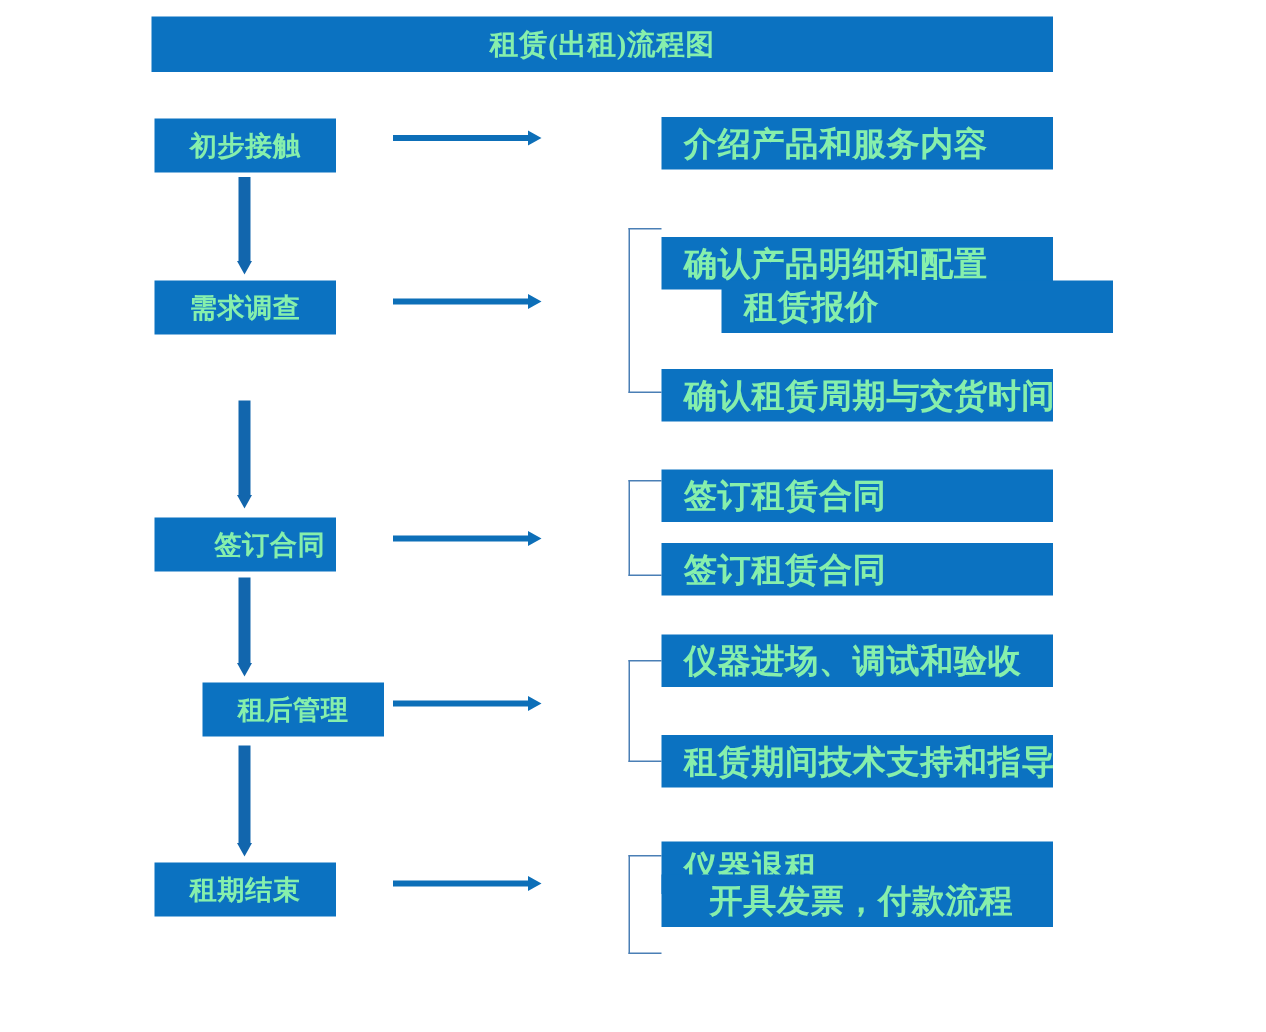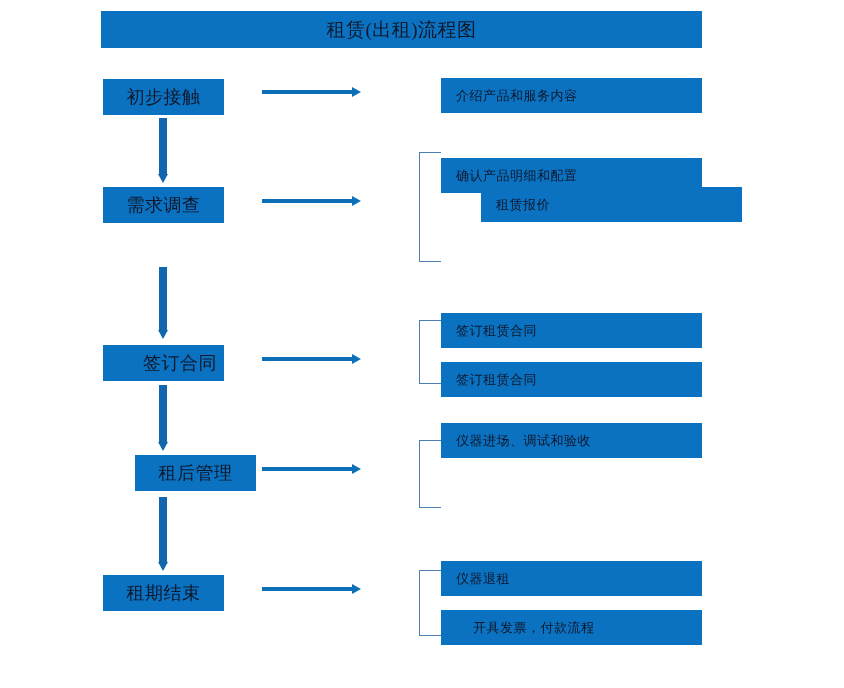--- a/index.html
+++ b/index.html
@@ -16,22 +16,22 @@
   }
   #canvas {
     position: absolute;
     left: 0; top: 0;
     width: 844px;
     height: 688px;
   }
   .box {
     position: absolute;
     background: #0b72c1;
-    color: #0f172a;
-    font-weight: normal;
+    color: #86efac;
+    font-weight: bold;
     display: flex;
     align-items: center;
     box-sizing: border-box;
     letter-spacing: 0.5px;
     white-space: nowrap;
   }
   .title-box {
     left: 101px;
     top: 11px;
     width: 601px;
@@ -45,21 +45,21 @@
     height: 36px;
     justify-content: center;
     font-size: 18px;
   }
   .detail-box {
     left: 441px;
     width: 261px;
     height: 35px;
     justify-content: flex-start;
     padding-left: 15px;
-    font-size: 13px;
+    font-size: 22px;
   }
   .v-arrow {
     position: absolute;
     left: 158px;
     width: 10px;
   }
   .v-arrow .shaft {
     position: absolute;
     left: 1px;
     top: 0;
@@ -134,20 +134,21 @@
 
   <div class="h-arrow" style="top:196px;">
     <span class="shaft"></span>
     <span class="head"></span>
   </div>
 
   <div class="bracket" style="top:152px; height:110px;"></div>
 
   <div class="box detail-box" style="top:135px;margin-top:23px;">确认产品明细和配置</div>
   <div class="box detail-box" style="top:187px;margin-left:40px;">租赁报价</div>
+  <div class="box detail-box" style="top:246px;">确认租赁周期与交货时间</div>
 
   <div class="v-arrow" style="top:267px; height:72px;">
     <span class="shaft" style="height:63px;"></span>
     <span class="head" style="top:63px;"></span>
   </div>
 
   <div class="box stage-box" style="top:345px;padding-left:33px;">签订合同</div>
 
   <div class="h-arrow" style="top:354px;">
     <span class="shaft"></span>
@@ -167,31 +168,32 @@
   <div class="box stage-box" style="top:455px;margin-left:32px;">租后管理</div>
 
   <div class="h-arrow" style="top:464px;">
     <span class="shaft"></span>
     <span class="head"></span>
   </div>
 
   <div class="bracket" style="top:440px; height:68px;"></div>
 
   <div class="box detail-box" style="top:423px;">仪器进场、调试和验收</div>
+  <div class="box detail-box" style="top:490px;">租赁期间技术支持和指导</div>
 
   <div class="v-arrow" style="top:497px; height:74px;">
     <span class="shaft" style="height:65px;"></span>
     <span class="head" style="top:65px;"></span>
   </div>
 
   <div class="box stage-box" style="top:575px;">租期结束</div>
 
   <div class="h-arrow" style="top:584px;">
     <span class="shaft"></span>
     <span class="head"></span>
   </div>
 
   <div class="bracket" style="top:570px; height:66px;"></div>
 
   <div class="box detail-box" style="top:561px;">仪器退租</div>
-  <div class="box detail-box" style="top:610px;padding-left:32px;">开具发票，付款流程</div>
+  <div class="box detail-box" style="top:583px;padding-left:32px;">开具发票，付款流程</div>
 
 </div>
 
 </body></html>

